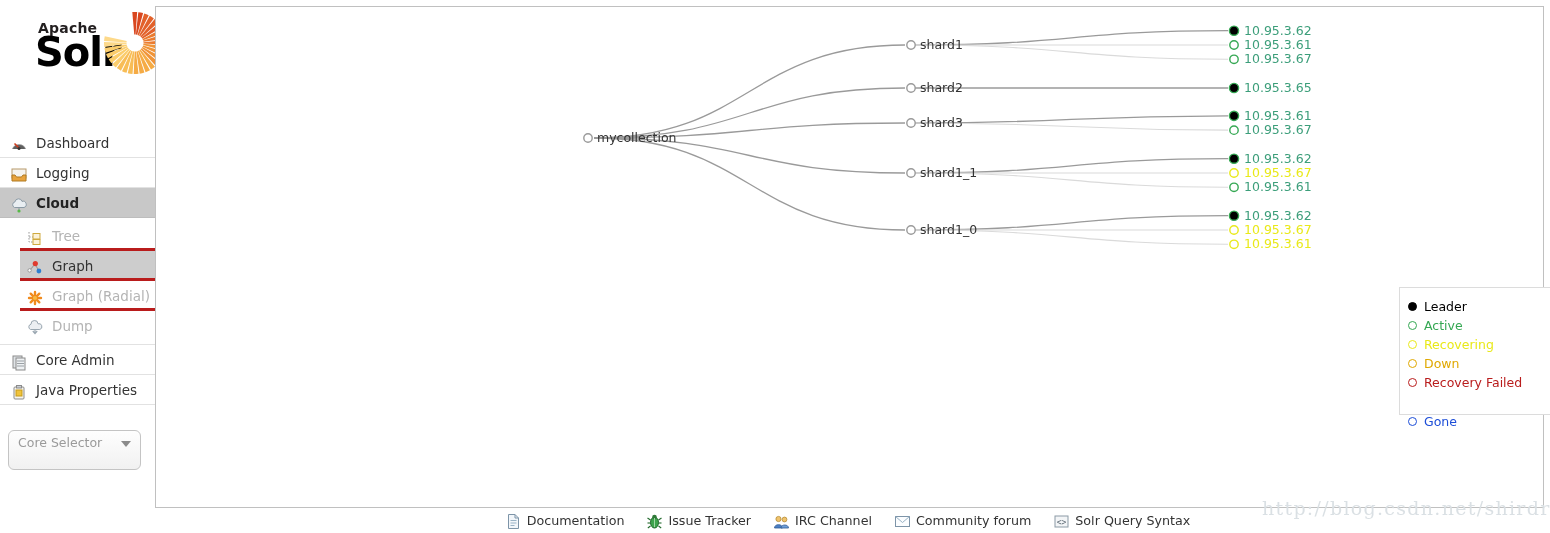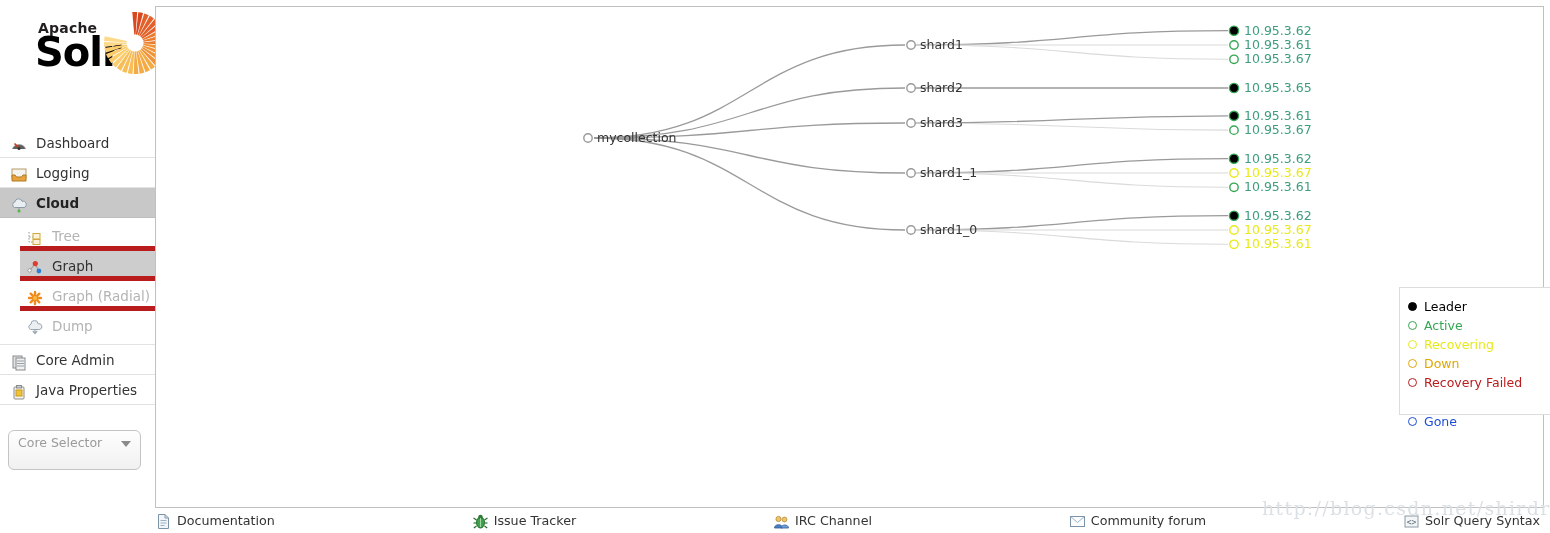--- a/index.html
+++ b/index.html
@@ -37,21 +37,21 @@
     background: #fff; cursor: pointer;
   }
   .nav-item .ico { position: absolute; left: 10px; top: 6px; width: 18px; height: 18px; }
   .nav-item.active { background: #c8c8c8; font-weight: bold; color: #222; border-bottom-color: #bdbdbd; }
 
   .subnav { background: #fff; border-bottom: 1px solid #e2e2e2; padding: 3px 0 3px 0; }
   .sub-item {
     position: relative; height: 30px; line-height: 30px;
     margin-left: 20px; padding-left: 32px;
     font-size: 13.5px; color: #b4b4b4; cursor: pointer;
-    border-bottom: 5px solid #b91c1c;
+    border-bottom: 3px solid #b91c1c;
   }
   .sub-item:last-child { border-bottom: none; }
   .sub-item .ico { position: absolute; left: 6px; top: 6px; width: 18px; height: 18px; }
   .sub-item.selected { background: #cdcdcd; color: #333; }
 
   #core-selector {
     position: absolute; left: 8px; top: 430px;
     width: 133px; height: 40px; border: 1px solid #c4c4c4; border-radius: 6px;
     background: linear-gradient(#fefefe, #f1f1f1);
     font-size: 12.5px; color: #9a9a9a; line-height: 23px; padding-left: 9px;
@@ -89,22 +89,22 @@
     width: 9px; height: 9px; border-radius: 50%;
     border: 1.6px solid currentColor; background: transparent;
   }
   #legend .row.leader .dot { background: #000; border-color: #000; }
   #legend .rows-wrap { padding-top: 9px; }
 
   
   #footer {
     position: absolute; left: 155px; top: 509px;
     width: 1389px; height: 24px;
-    display: flex; justify-content: space-between; align-items: center;
-    padding-right: 4px;
+    display: flex; justify-content: center; align-items: center;
+    gap: 22px; padding-right: 4px;
   }
   .foot-link {
     position: relative; padding-left: 22px;
     font-size: 12.7px; color: #333; cursor: pointer; line-height: 20px;
   }
   .foot-link .ico { position: absolute; left: 0; top: 2px; width: 17px; height: 17px; }
 
   #watermark {
     position: absolute; left: 1262px; top: 497px;
     font-size: 19px; color: #d9dfe3; letter-spacing: 1.3px;

